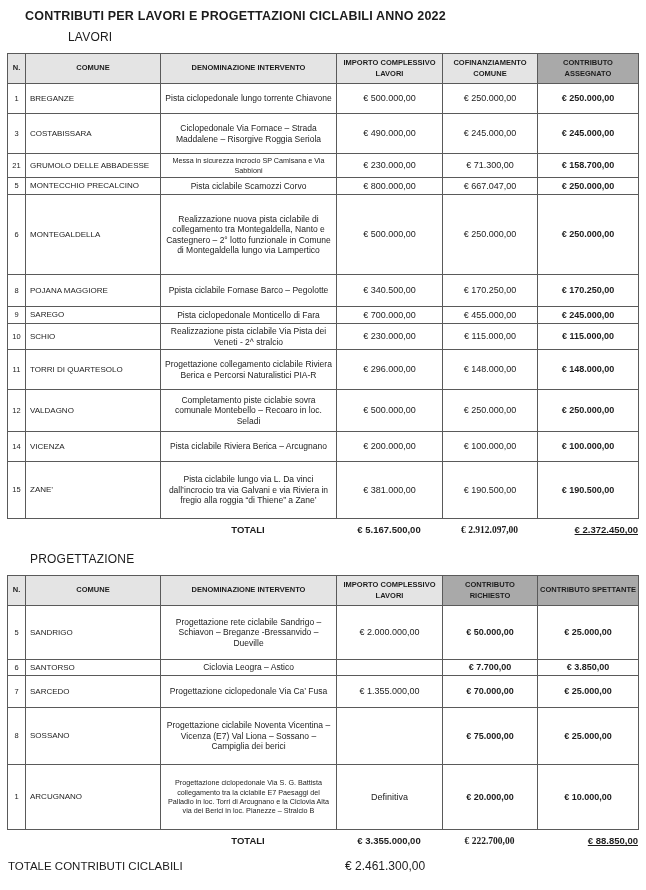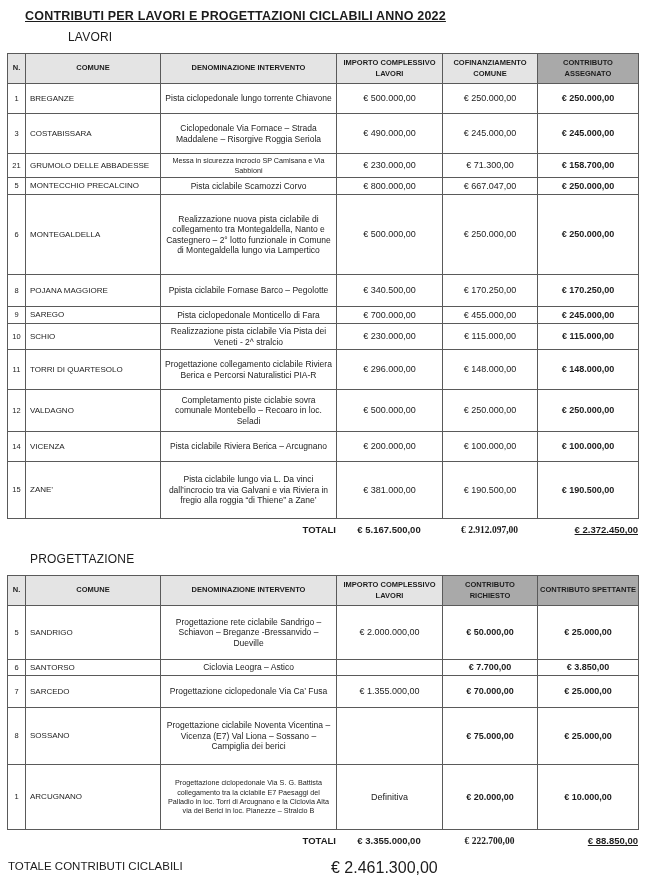--- a/index.html
+++ b/index.html
@@ -12,21 +12,20 @@
   html,body{margin:0;padding:0;}
   body{
     width:646px;height:890px;background:#ffffff;
     font-family:"Liberation Sans", sans-serif;
     color:var(--text);
   }
   .page{width:646px;height:890px;overflow:hidden;}
   .doc-title{
     font-size:12.5px;font-weight:bold;letter-spacing:.2px;
     margin:9px 0 0 25px;
-    text-decoration:underline;
   }
   .section-heading{
     font-size:12px;font-weight:normal;letter-spacing:.2px;
   }
   .heading-lavori{margin:7px 0 0 68px;}
   .heading-prog{margin:17px 0 0 30px;}
   table{
     border-collapse:collapse;table-layout:fixed;
     width:631px;margin:9px 0 0 7px;
   }
@@ -68,29 +67,29 @@
   .t2 tbody tr:nth-child(2){height:16px;}
   .t2 tbody tr:nth-child(3){height:32px;}
   .t2 tbody tr:nth-child(4){height:57px;}
   .t2 tbody tr:nth-child(5){height:65px;}
   
   .totals{
     display:flex;margin:5px 0 0 7px;
     font-weight:bold;font-size:9.5px;align-items:center;
   }
   .tspacer{width:153px;}
-  .tlabel{width:176px;text-align:right;}
+  .tlabel{width:176px;text-align:center;}
   .tm1{width:106px;text-align:center;white-space:nowrap;}
   .tm2{width:95px;text-align:center;white-space:nowrap;font-family:Liberation Serif, serif;}
   .tm3{width:101px;text-align:right;white-space:nowrap;text-decoration:underline;}
   .grand-total{
     position:relative;margin:14px 0 0 8px;height:16px;
     font-weight:normal;font-size:11.5px;
   }
-  .gt-value{position:absolute;left:323px;top:-1px;font-size:16px;}
+  .gt-value{position:absolute;left:337px;top:-1px;font-size:12px;}
 </style>
 </head>
 <body>
 
 <div class="page">
 
   <div class="doc-title">CONTRIBUTI PER LAVORI E PROGETTAZIONI CICLABILI ANNO 2022</div>
   <div class="section-heading heading-lavori">LAVORI</div>
 
   <table class="t1">

